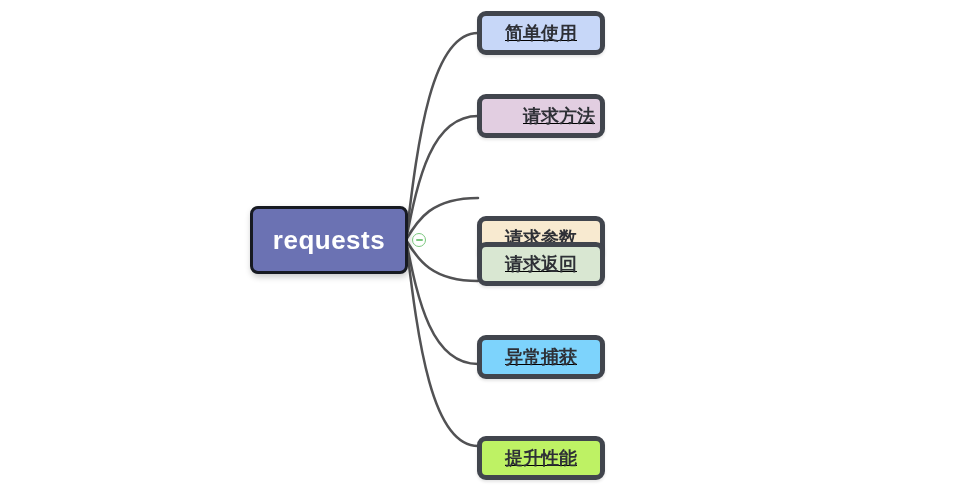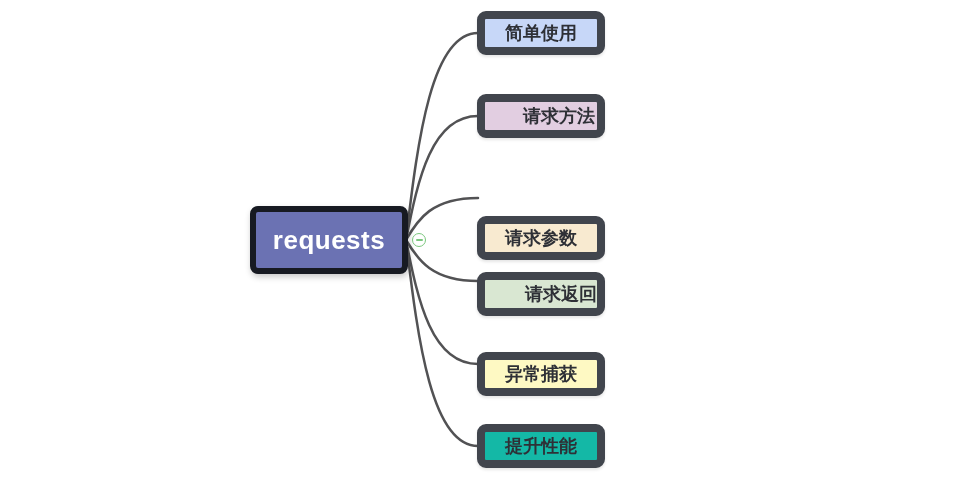--- a/index.html
+++ b/index.html
@@ -25,35 +25,36 @@
     box-sizing: border-box;
     display: flex;
     align-items: center;
     justify-content: center;
     border-radius: 9px;
     cursor: default;
   }
   .root-node {
     left: 250px; top: 206px;
     width: 158px; height: 68px;
-    border: 6px solid #701a75;
+    border: 3px solid #701a75;
     box-shadow: 1px 3px 6px rgba(0,0,0,0.22);
     border-radius: 8px;
   }
   .root-node .label {
     color: #ffffff;
     font-size: 26px;
     font-weight: bold;
     letter-spacing: 0.5px;
   }
   .branch-node {
     left: 477px;
     width: 128px; height: 44px;
-    border: 8px solid #4d7c0f;
+    border: 5px solid #4d7c0f;
     box-shadow: 0 2px 3px rgba(0,0,0,0.10);
+    text-decoration: underline;
   }
   .branch-node .label {
     color: #2e3036;
     font-size: 18px;
     font-weight: bold;
     white-space: nowrap;
   }
   .collapse-btn {
     position: absolute;
     left: 412px; top: 233px;
@@ -102,25 +103,25 @@
   </div>
 
   <div class="node branch-node" style="top: 94px; background: rgb(226, 206, 225); border-color: rgb(65, 69, 77); padding-left: 36px;">
     <span class="label">请求方法</span>
   </div>
 
   <div class="node branch-node" style="top: 176px; background: rgb(248, 234, 208); border-color: rgb(65, 69, 77); margin-top: 40px;">
     <span class="label">请求参数</span>
   </div>
 
-  <div class="node branch-node" style="top: 272px; background: rgb(217, 231, 210); border-color: rgb(65, 69, 77); justify-content: flex-end;">
+  <div class="node branch-node" style="top: 242px; background: rgb(217, 231, 210); border-color: rgb(65, 69, 77);">
     <span class="label">请求返回</span>
   </div>
 
-  <div class="node branch-node" style="top: 352px; background: #fef9c3; border-color: rgb(65, 69, 77);">
+  <div class="node branch-node" style="top: 335px; background: #7dd3fc; border-color: rgb(65, 69, 77);">
     <span class="label">异常捕获</span>
   </div>
 
-  <div class="node branch-node" style="top: 424px; background: #14b8a6; border-color: rgb(65, 69, 77);">
+  <div class="node branch-node" style="top: 436px; background: #bef264; border-color: rgb(65, 69, 77);">
     <span class="label">提升性能</span>
   </div>
 
 </div>
 
 </body></html>

